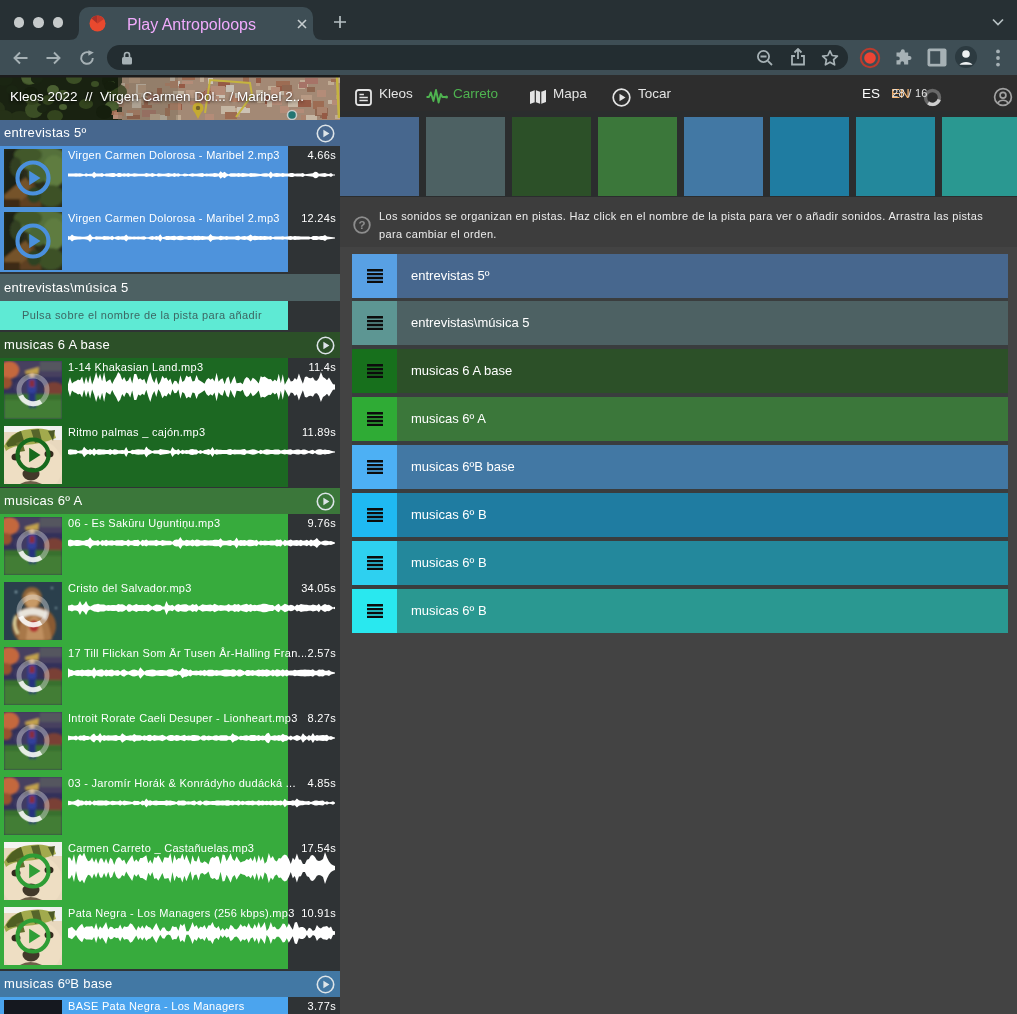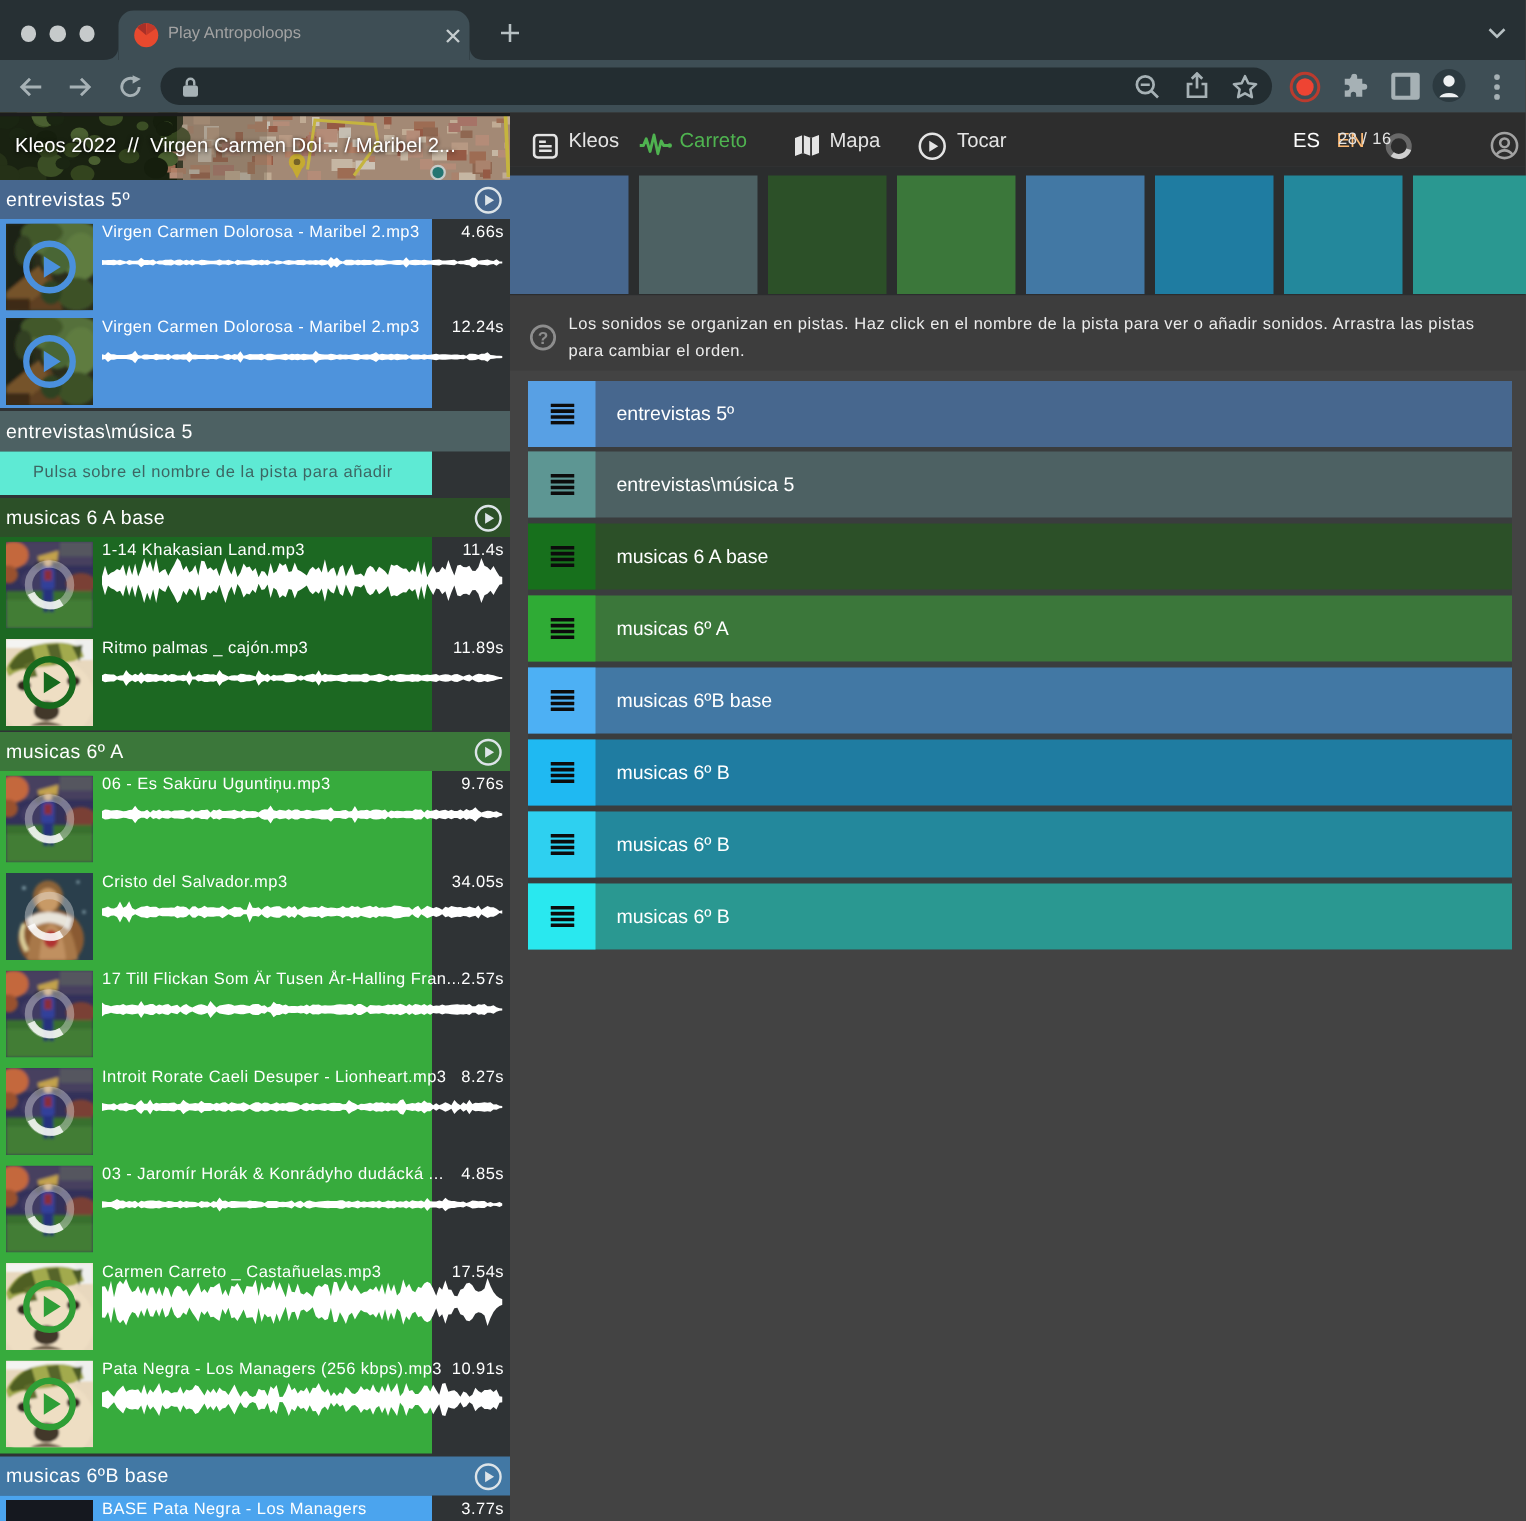--- a/index.html
+++ b/index.html
@@ -37,21 +37,21 @@
       <path d="M10 10 L10 0 Q10 10 0 10 Z" fill="#3e4e55"></path>
     </svg>
 <svg class="abs" width="10" height="10" style="left:313px;top:30px">
       <path d="M0 10 L0 0 Q0 10 10 10 Z" fill="#3e4e55"></path>
     </svg>
 <svg class="abs" width="17" height="17" style="left:89px;top:15px">
 <circle cx="8.5" cy="8.5" r="8" fill="#e8492e"></circle>
 <path d="M2.5 3.5 A8 8 0 0 1 8.5 0.5 L8.5 8.5 Z" fill="#a83028"></path>
 <path d="M8.5 8.5 L15 4 A8 8 0 0 0 9 0.5 Z" fill="#c2392a"></path>
 </svg>
-<div class="abs" style="left:112px;top:16px;font-size:11px;color:#a3a3a3">Play Antropoloops</div>
+<div class="abs" style="left:127px;top:16px;font-size:16px;color:#f0abfc">Play Antropoloops</div>
 <svg class="abs" width="10" height="10" style="left:297px;top:18.5px">
       <path d="M1 1 L9 9 M9 1 L1 9" stroke="#c6cdcf" stroke-width="1.6"></path>
     </svg>
 <svg class="abs" width="14" height="14" style="left:333px;top:15px">
       <path d="M7 1 L7 13 M1 7 L13 7" stroke="#b7c0c3" stroke-width="1.7"></path>
     </svg>
 <svg class="abs" width="12" height="8" style="left:992px;top:18px">
       <path d="M1 1.5 L6 6.5 L11 1.5" stroke="#b7c0c3" stroke-width="1.7" fill="none"></path>
     </svg>
 <div class="abs" id="urlbar"></div>

